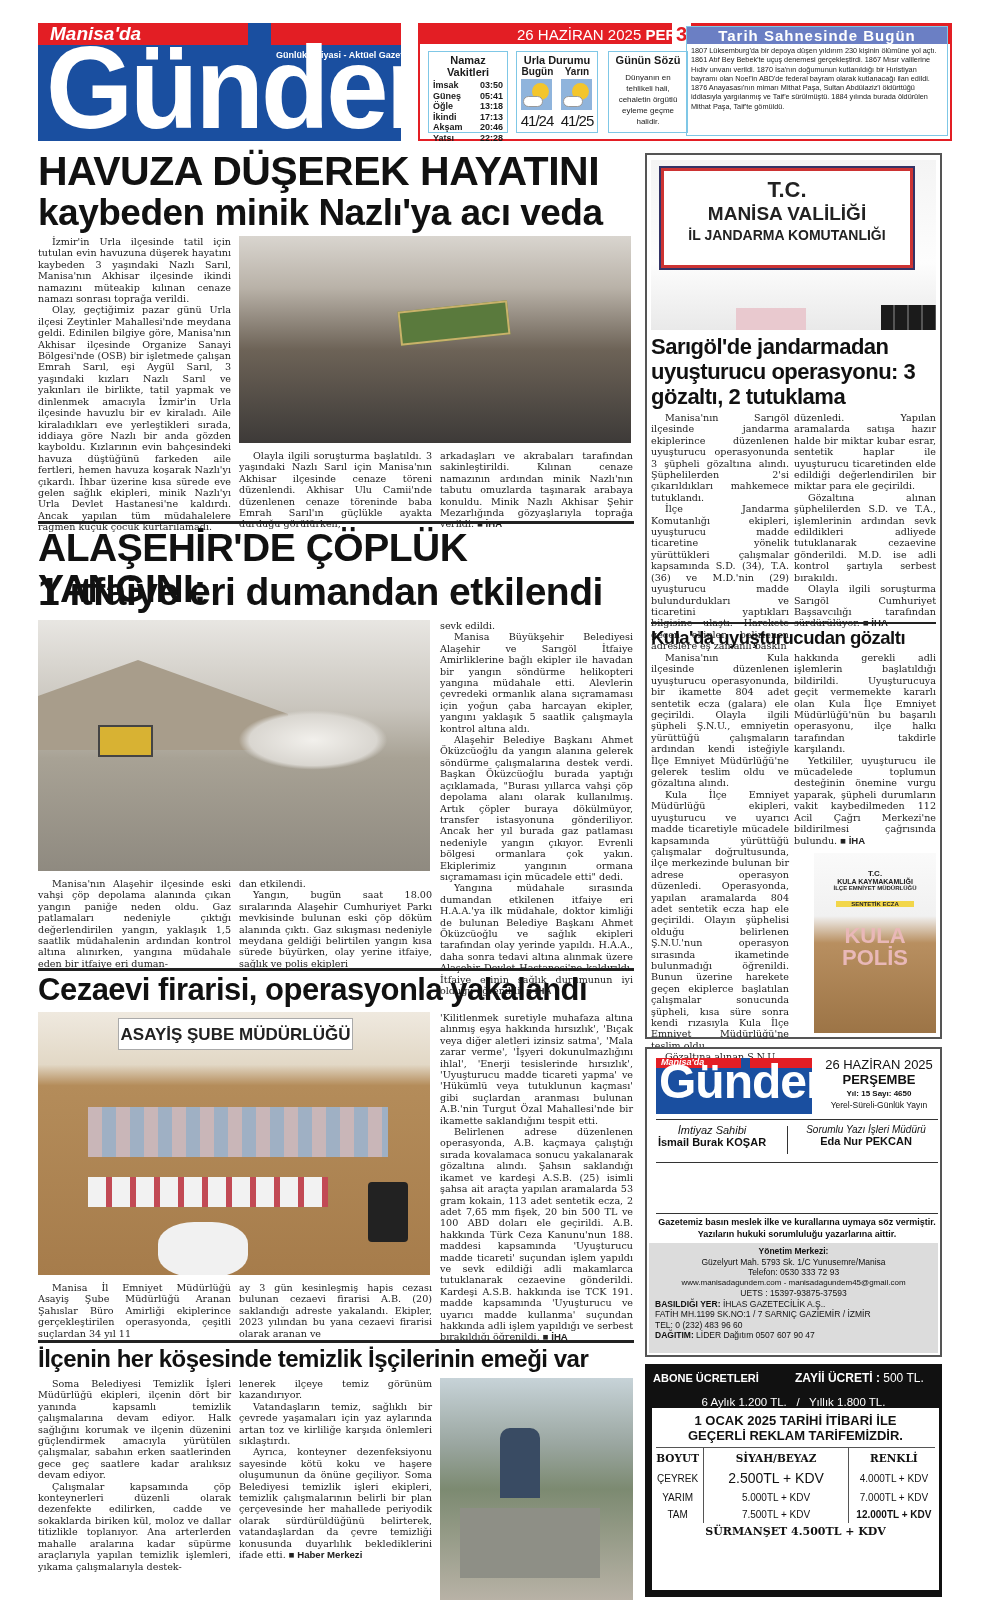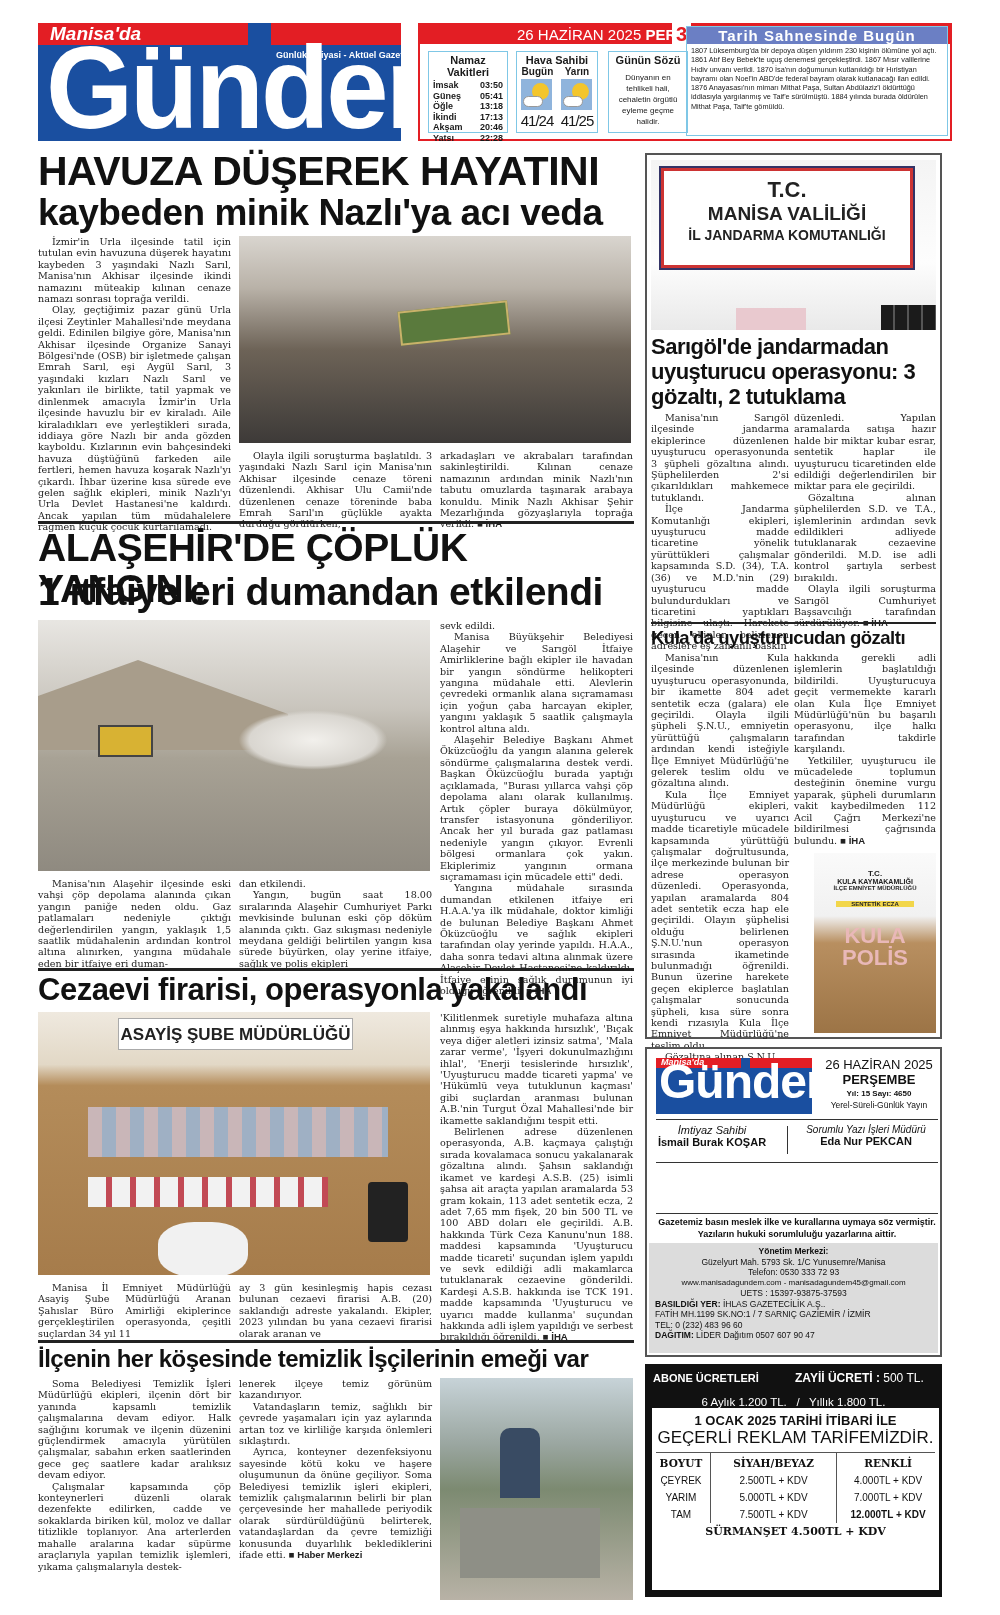--- a/index.html
+++ b/index.html
@@ -84,21 +84,21 @@
           <span>20:46</span>
         </div>
         <div>
           <span>Yatsı</span>
           <span>22:28</span>
         </div>
       </div>
   </div>
 
   <div class="panel" style="left:96px;width:82px;height:82px">
-    <h4>Hava Sahibi</h4>
+    <h4>Urla Durumu</h4>
     <div class="wx">
       <div>
         <div style="text-align:right">Bugün</div>
         <div class="wxicon">
             <div class="sun"></div>
             <div class="cloud"></div>
           </div>
         <div class="tmp">41/24</div>
       </div>
       <div>
@@ -279,34 +279,34 @@
     <div><b>DAĞITIM:</b> <span>LİDER Dağıtım 0507 607 90 47</span></div>
   </div>
 </div>
 
 <div class="abs" style="left:645px;top:1364px;width:297px;height:233px;background:#111;font-family:'Liberation Sans',sans-serif;color:#fff">
   <div style="position:absolute;left:8px;top:8px;font-size:11px;font-weight:bold">ABONE ÜCRETLERİ</div>
   <div style="position:absolute;left:150px;top:7px;font-size:12px"><b>ZAYİİ ÜCRETİ :</b> <span>500 TL.</span></div>
   <div style="position:absolute;left:0;top:32px;width:100%;text-align:center;font-size:11.5px;white-space:pre">6 Aylık 1.200 TL.   /   Yıllık 1.800 TL.</div>
   <div style="position:absolute;left:7px;top:44px;width:287px;height:182px;background:#fff;color:#111">
     <div style="text-align:center;font-weight:bold;font-size:13px;margin-top:5px">1 OCAK 2025 TARİHİ İTİBARİ İLE</div>
-    <div style="text-align:center;font-weight:normal;font-size:17px">GEÇERLİ REKLAM TARİFEMİZDİR.</div>
+    <div style="text-align:center;font-weight:bold;font-size:13px">GEÇERLİ REKLAM TARİFEMİZDİR.</div>
     <div style="margin:4px 4px 0;border-top:1px solid #555"></div>
     <table class="rt">
       <thead>
           <tr id="tariff-head">
             <th style="font: bold 10.5px &quot;DejaVu Serif&quot;, serif; padding: 4px 0px 3px;">BOYUT</th>
             <th style="font: bold 10.5px &quot;DejaVu Serif&quot;, serif; padding: 4px 0px 3px; border-left: 1px solid rgb(85, 85, 85);">SİYAH/BEYAZ</th>
             <th style="font: bold 10.5px &quot;DejaVu Serif&quot;, serif; padding: 4px 0px 3px; border-left: 1px solid rgb(85, 85, 85);">RENKLİ</th>
           </tr>
         </thead>
       <tbody id="tariff-body">
           <tr>
             <td style="padding: 3px 0px; font-size: 10px;">ÇEYREK</td>
-            <td style="padding: 3px 12px; font-size: 10px; border-left: 1px solid rgb(85, 85, 85);">2.500TL + KDV</td>
+            <td style="padding: 3px 12px; font-size: 14px; border-left: 1px solid rgb(85, 85, 85);">2.500TL + KDV</td>
             <td style="padding: 3px 0px; font-size: 10px; border-left: 1px solid rgb(85, 85, 85);">4.000TL + KDV</td>
           </tr>
           <tr>
             <td style="padding: 3px 0px; font-size: 10px;">YARIM</td>
             <td style="padding: 3px 0px; font-size: 10px; border-left: 1px solid rgb(85, 85, 85);">5.000TL + KDV</td>
             <td style="padding: 3px 0px; font-size: 10px; border-left: 1px solid rgb(85, 85, 85);">7.000TL + KDV</td>
           </tr>
           <tr>
             <td style="padding: 3px 0px; font-size: 10px;">TAM</td>
             <td style="padding: 3px 0px; font-size: 10px; border-left: 1px solid rgb(85, 85, 85);">7.500TL + KDV</td>

